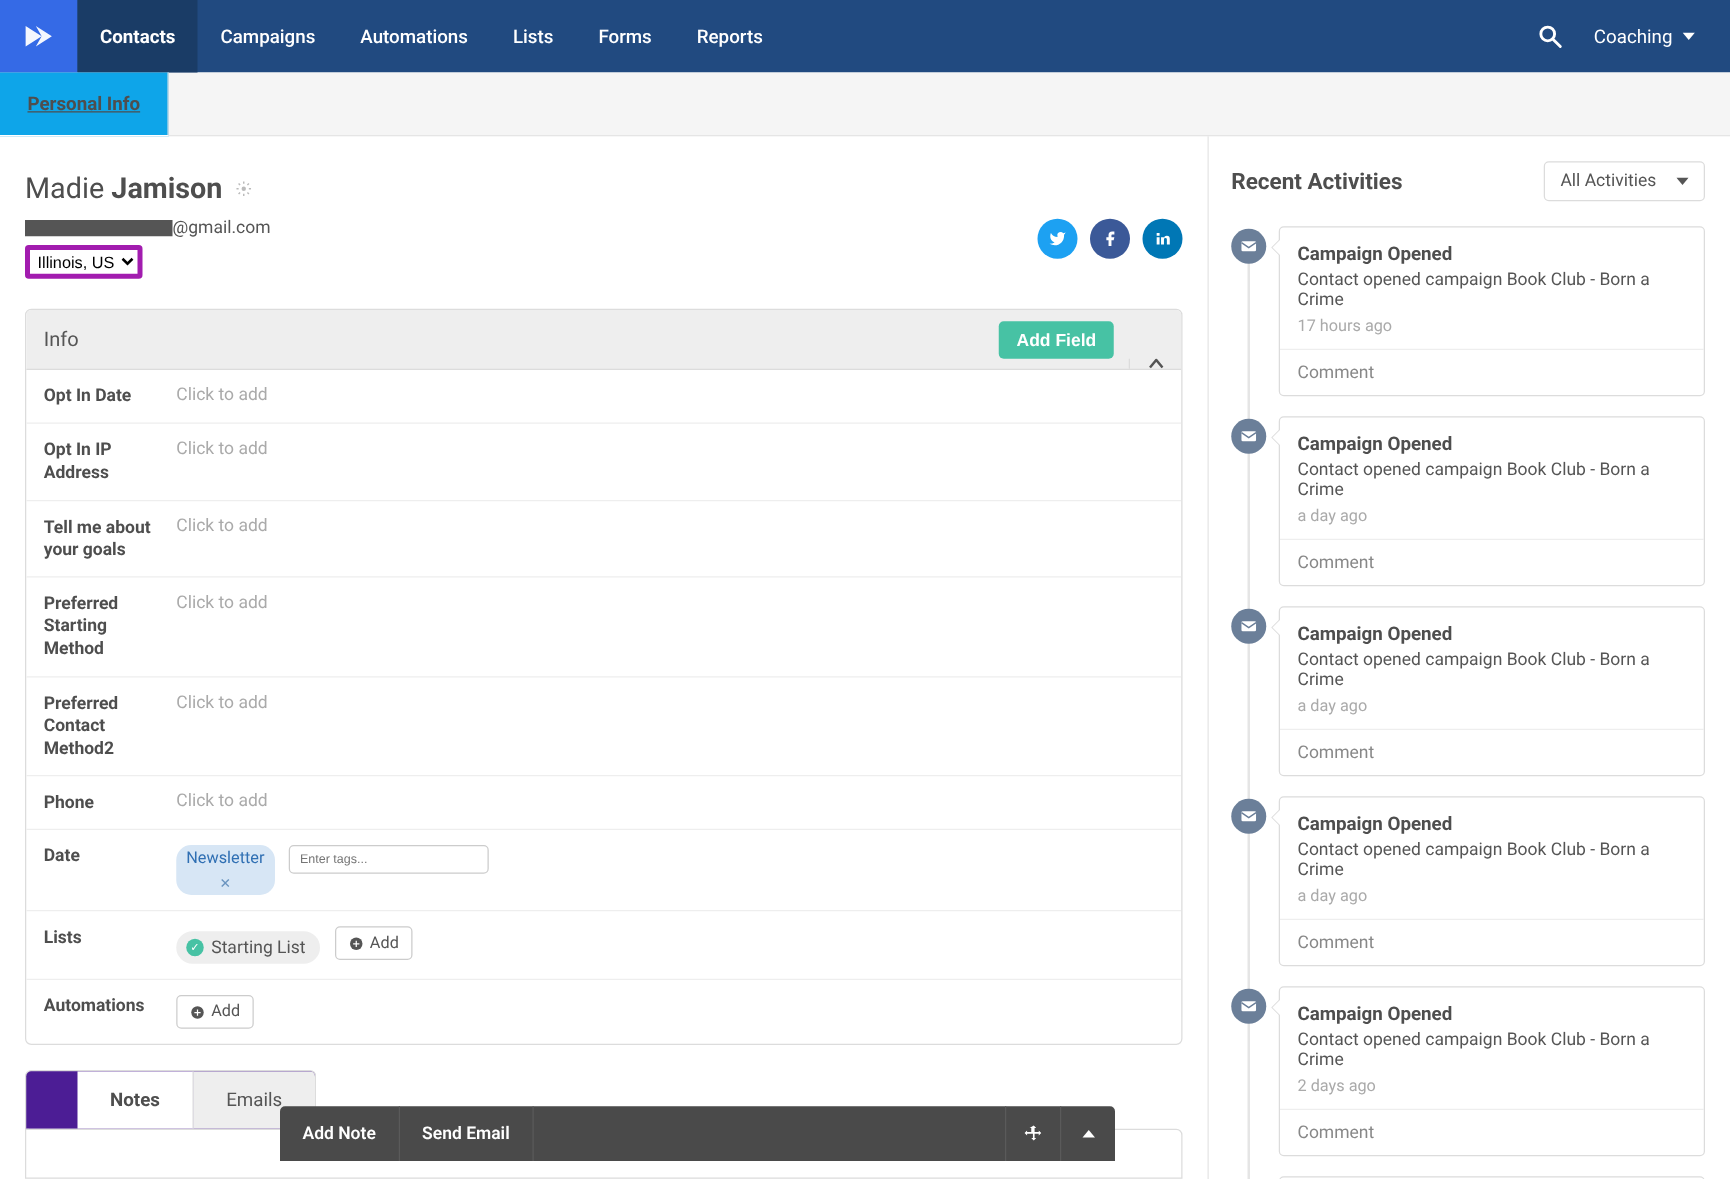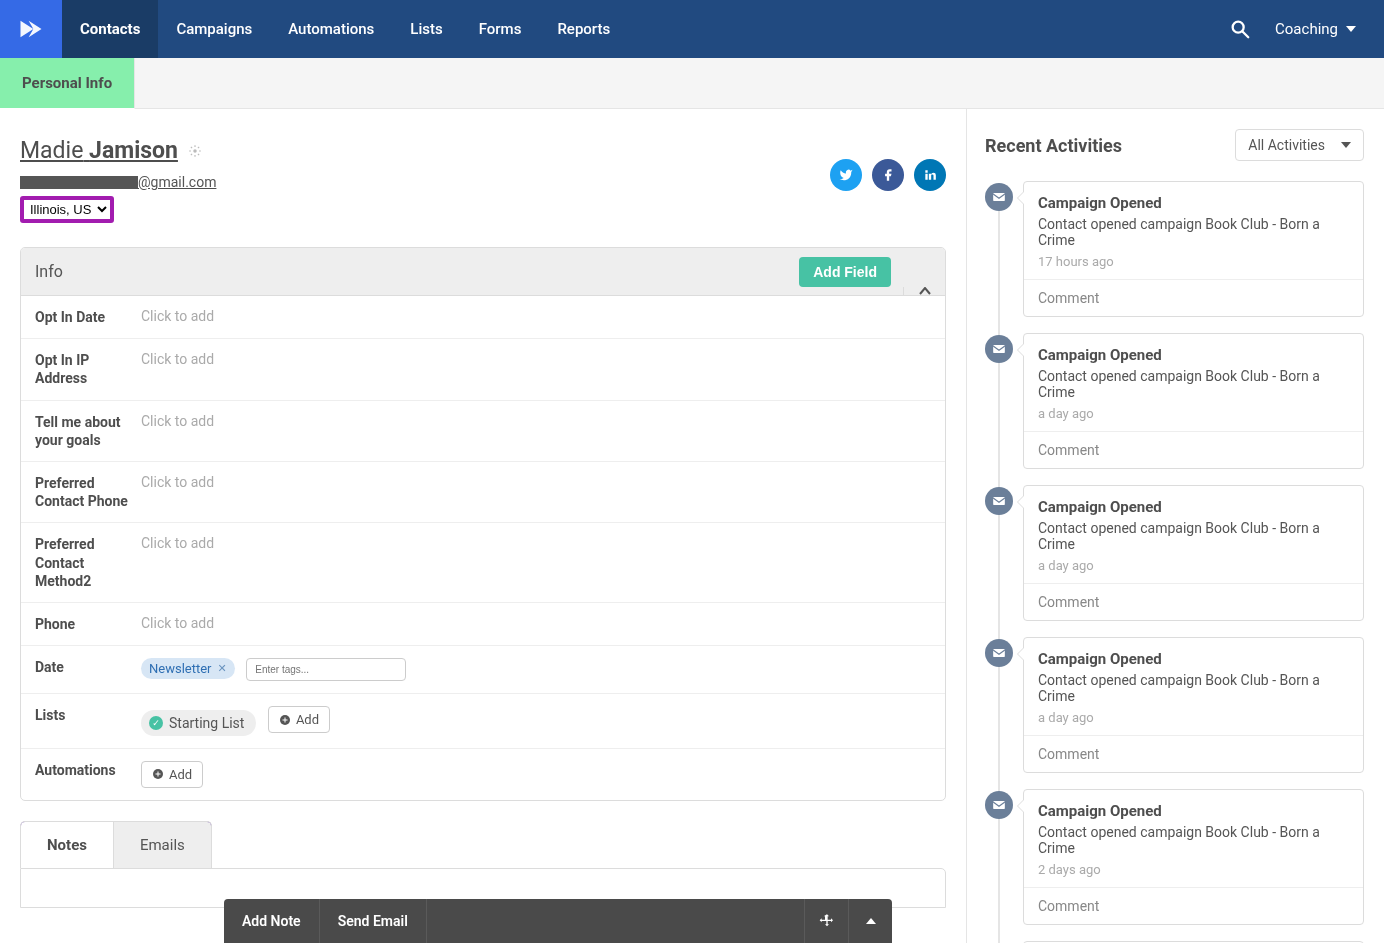--- a/index.html
+++ b/index.html
@@ -11,29 +11,29 @@
 .nav-tabs { display: flex; align-items: stretch; height: 58px; }
 .nav-tab { padding: 0 18px; display: flex; align-items: center; color: #fff; font-size: 15px; cursor: pointer; font-weight: 500; }
 .nav-tab.active { background: #1a3c66; font-weight: 700; }
 .nav-right { margin-left: auto; display: flex; align-items: center; gap: 24px; padding-right: 28px; }
 .search-ico { cursor: pointer; }
 .acct { display: flex; align-items: center; gap: 8px; cursor: pointer; font-size: 15px; }
 
 
 .subtabs { display: flex; border-bottom: 1px solid #e5e5e5; background: #f5f5f5; }
 .subtab { padding: 16px 22px; font-size: 15px; color: #555; cursor: pointer; border-right: 1px solid #e5e5e5; }
-.subtab.active { background: #86efac; font-weight: 700; color: #4e4e4e; border-bottom: 1px solid #fff; margin-bottom: -1px; }
+.subtab.active { background: #0ea5e9; font-weight: 700; color: #4e4e4e; border-bottom: 1px solid #fff; margin-bottom: -1px; text-decoration: underline; }
 
 
 .wrap { display: flex; }
 .main { flex: 1; padding: 28px 20px 40px 20px; min-width: 0; }
 .side { width: 418px; border-left: 1px solid #e5e5e5; padding: 20px 20px 20px 18px; }
 
 
-.contact-head { display: flex; align-items: flex-start; margin-bottom: 24px; text-decoration: underline; }
+.contact-head { display: flex; align-items: center; margin-bottom: 24px; }
 .contact-name { font-size: 23px; color: #4e4e4e; font-weight: 400; display: flex; align-items: center; gap: 10px; }
 .first { font-weight: 400; }
 .last { font-weight: 700; }
 .gear { color: #bbb; cursor: pointer; }
 .email-row { margin-top: 10px; font-size: 14px; color: #555; display: flex; align-items: center; }
 .redact { display: inline-block; width: 118px; height: 13px; background: #555; vertical-align: middle; }
 .loc-row { margin-top: 6px; }
 .loc-sel { font-size: 13px; padding: 1px 2px; border: 4px solid #a21caf; background: #fff; border-radius: 3px; }
 .socials { margin-left: auto; display: flex; gap: 10px; padding-top: 22px; }
 .soc { width: 32px; height: 32px; border-radius: 50%; background: #1d6fb8; display: flex; align-items: center; justify-content: center; color: #fff; cursor: pointer; }
@@ -47,30 +47,30 @@
 .card-title { padding: 14px 14px; font-size: 16px; color: #555; }
 .card-head-actions { margin-left: auto; display: flex; align-items: flex-end; }
 .add-field { background: #47c2a4; color: #fff; border: none; padding: 7px 14px; border-radius: 4px; font-size: 14px; font-weight: 600; cursor: pointer; margin: 8px 12px 8px 0; }
 .collapse { width: 42px; border-left: 1px solid #dcdcdc; display: flex; align-items: center; justify-content: center; cursor: pointer; color: #555; }
 
 .field-row { display: flex; align-items: flex-start; border-bottom: 1px solid #eee; padding: 12px 14px; }
 .field-row:last-child { border-bottom: none; }
 .field-label { width: 106px; font-weight: 700; font-size: 14px; color: #4e4e4e; line-height: 1.3; padding-right: 10px; }
 .field-val { flex: 1; color: #aaa; font-size: 14px; cursor: text; }
 
-.tag-chip { display: inline-flex; align-items: center; background: #d7e6f5; color: #2f6fb3; border-radius: 12px; padding: 3px 8px; font-size: 13px; gap: 6px; }
+.tag-chip { display: inline-flex; align-items: center; background: #d7e6f5; color: #2f6fb3; border-radius: 12px; padding: 3px 8px; font-size: 13px; gap: 6px; flex-direction: column; }
 .tag-x { color: #6a94bf; cursor: pointer; font-size: 11px; }
 .tag-input { border: 1px solid #ccc; border-radius: 4px; padding: 5px 8px; font-size: 10px; margin-left: 8px; width: 160px; }
 
 .list-chip { display: inline-flex; align-items: center; background: #eee; border-radius: 14px; padding: 5px 12px 5px 8px; font-size: 14px; gap: 6px; color: #555; }
 .check-ico { width: 14px; height: 14px; border-radius: 50%; background: #47c2a4; display: inline-flex; align-items: center; justify-content: center; color: #fff; font-size: 9px; }
 .add-btn { display: inline-flex; align-items: center; gap: 5px; border: 1px solid #ccc; border-radius: 4px; padding: 5px 10px; font-size: 13px; cursor: pointer; background: #fff; margin-left: 8px; color: #555; }
 
 
-.netabs { display: flex; border: 1px solid #dcdcdc; border-bottom: none; border-radius: 5px 5px 0 0; overflow: hidden; background: #4c1d95; width: fit-content; }
+.netabs { display: flex; border: 1px solid #dcdcdc; border-bottom: none; border-radius: 5px 5px 0 0; overflow: hidden; background: #4c1d95; width: fit-content; padding-left: 41px; }
 .netab { padding: 14px 26px; font-size: 15px; cursor: pointer; border-right: 1px solid #dcdcdc; background: #eee; color: #555; }
 .netab.active { background: #fff; font-weight: 700; color: #4e4e4e; }
 .netab:last-child { border-right: none; }
 .ne-body-border { border: 1px solid #dcdcdc; border-top-left-radius: 0; border-radius: 0 5px 0 0; height: 40px; }
 
 
 .side-head { display: flex; align-items: center; margin-bottom: 20px; }
 .side-title { font-size: 18px; font-weight: 700; color: #4e4e4e; }
 .filter { margin-left: auto; border: 1px solid #dcdcdc; border-radius: 4px; padding: 7px 12px; display: flex; align-items: center; gap: 16px; cursor: pointer; font-size: 14px; color: #555; background: #fff; }
 
@@ -81,21 +81,21 @@
 .tl-arrow { position: absolute; left: 4px; top: 10px; width: 0; height: 0; border-top: 7px solid transparent; border-bottom: 7px solid transparent; border-right: 7px solid #dcdcdc; }
 .tl-arrow::after { content: ''; position: absolute; left: 1px; top: -6px; width: 0; height: 0; border-top: 6px solid transparent; border-bottom: 6px solid transparent; border-right: 6px solid #fff; }
 .tl-card { margin-left: 10px; border: 1px solid #dcdcdc; border-radius: 4px; background: #fff; }
 .tl-top { padding: 12px 14px 10px 14px; }
 .tl-title { font-weight: 700; color: #4e4e4e; font-size: 15px; margin-bottom: 4px; }
 .tl-desc { color: #555; font-size: 14px; margin-bottom: 6px; }
 .tl-time { color: #aaa; font-size: 13px; }
 .tl-comment { border-top: 1px solid #eee; padding: 10px 14px; color: #888; font-size: 14px; cursor: pointer; }
 
 
-.floatbar { position: fixed; left: 224px; bottom: 0; width: 668px; background: #4a4a4a; color: #fff; display: flex; align-items: center; height: 44px; border-radius: 4px 4px 0 0; }
+.floatbar { position: fixed; left: 224px; bottom: 14px; width: 668px; background: #4a4a4a; color: #fff; display: flex; align-items: center; height: 44px; border-radius: 4px 4px 0 0; }
 .fb-btn { padding: 0 18px; height: 44px; display: flex; align-items: center; font-size: 14px; font-weight: 600; cursor: pointer; border-right: 1px solid #5a5a5a; }
 .fb-right { margin-left: auto; display: flex; align-items: stretch; height: 44px; }
 .fb-icon { width: 44px; display: flex; align-items: center; justify-content: center; cursor: pointer; border-left: 1px solid #5a5a5a; }
 
 svg { display: block; }
 </style>
 </head>
 <body>
 
 <div class="topnav">
@@ -194,21 +194,21 @@
       </div>
       <div class="field-row">
         <div class="field-label">Opt In IP Address</div>
         <div class="field-val">Click to add</div>
       </div>
       <div class="field-row">
         <div class="field-label">Tell me about your goals</div>
         <div class="field-val">Click to add</div>
       </div>
       <div class="field-row">
-        <div class="field-label">Preferred Contact Phone</div>
+        <div class="field-label">Preferred Starting Method</div>
         <div class="field-val">Click to add</div>
       </div>
       <div class="field-row">
         <div class="field-label">Preferred Contact Method2</div>
         <div class="field-val">Click to add</div>
       </div>
       <div class="field-row">
         <div class="field-label">Phone</div>
         <div class="field-val">Click to add</div>
       </div>

